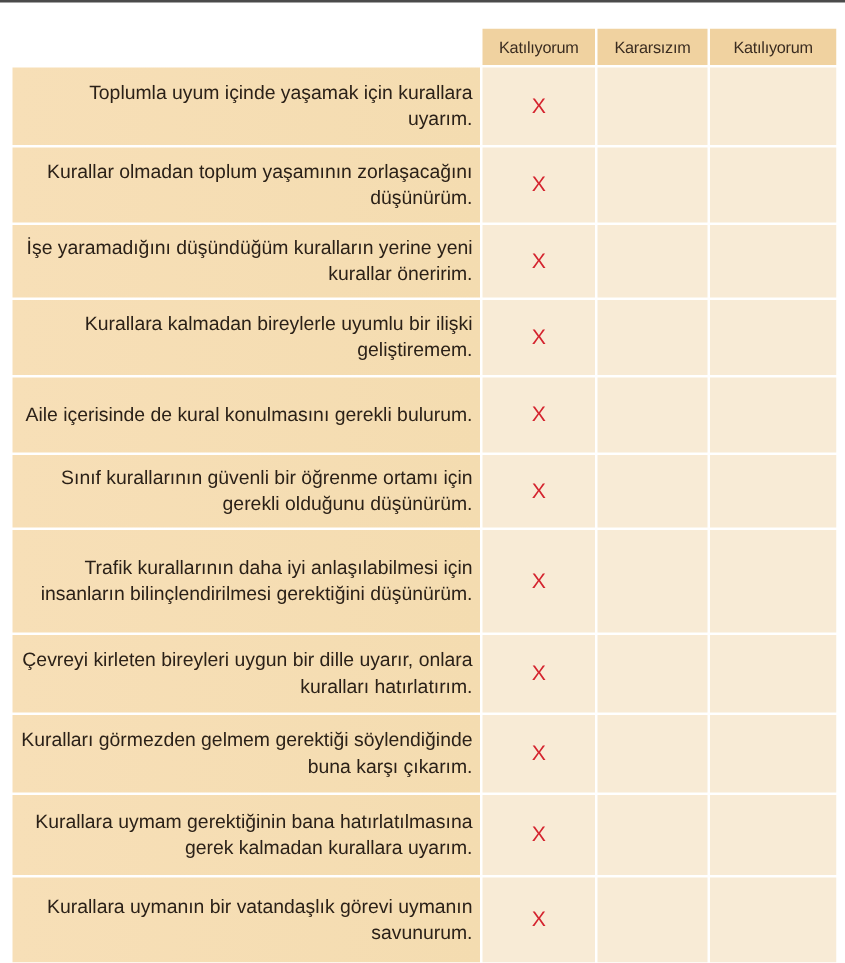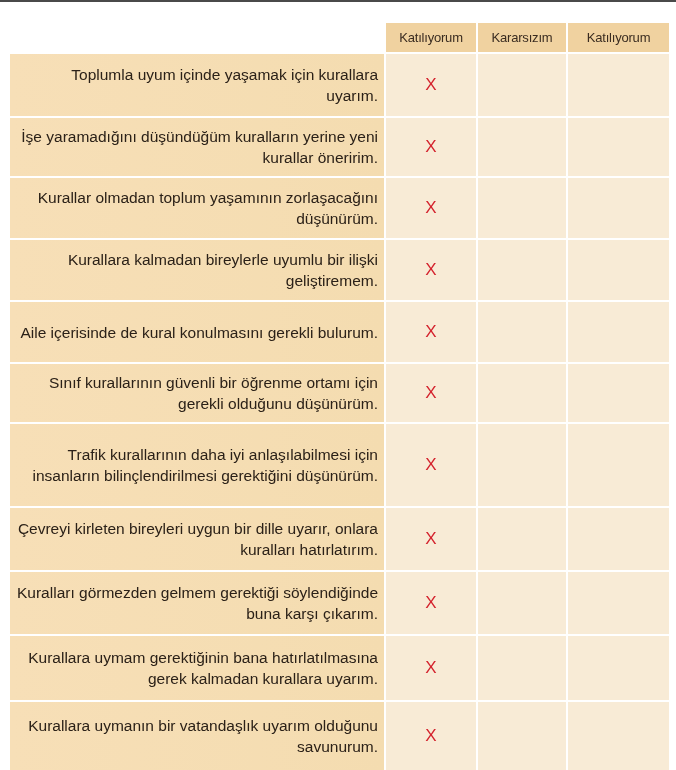--- a/index.html
+++ b/index.html
@@ -26,28 +26,28 @@
       <th>Katılıyorum</th>
     </tr>
   </thead>
   <tbody id="tb">
       <tr style="height: 62px;">
         <td class="q">Toplumla uyum içinde yaşamak için kurallara uyarım.</td>
   <td class="c c1">X</td>
   <td class="c c2"></td>
   <td class="c c3"></td>
       </tr>
-      <tr style="height: 58px;">
-        <td class="q">İşe yaramadığını düşündüğüm kuralların yerine yeni kurallar öneririm.</td>
+      <tr style="height: 60px;">
+        <td class="q">Kurallar olmadan toplum yaşamının zorlaşacağını düşünürüm.</td>
   <td class="c c1">X</td>
   <td class="c c2"></td>
   <td class="c c3"></td>
       </tr>
-      <tr style="height: 60px;">
-        <td class="q">Kurallar olmadan toplum yaşamının zorlaşacağını düşünürüm.</td>
+      <tr style="height: 58px;">
+        <td class="q">İşe yaramadığını düşündüğüm kuralların yerine yeni kurallar öneririm.</td>
   <td class="c c1">X</td>
   <td class="c c2"></td>
   <td class="c c3"></td>
       </tr>
       <tr style="height: 60px;">
         <td class="q">Kurallara kalmadan bireylerle uyumlu bir ilişki geliştiremem.</td>
   <td class="c c1">X</td>
   <td class="c c2"></td>
   <td class="c c3"></td>
       </tr>
@@ -81,19 +81,19 @@
   <td class="c c2"></td>
   <td class="c c3"></td>
       </tr>
       <tr style="height: 64px;">
         <td class="q">Kurallara uymam gerektiğinin bana hatırlatılmasına gerek kalmadan kurallara uyarım.</td>
   <td class="c c1">X</td>
   <td class="c c2"></td>
   <td class="c c3"></td>
       </tr>
       <tr style="height: 68px;">
-        <td class="q">Kurallara uymanın bir vatandaşlık uyarım olduğunu savunurum.</td>
+        <td class="q">Kurallara uymanın bir vatandaşlık görevi uymanın savunurum.</td>
   <td class="c c1">X</td>
   <td class="c c2"></td>
   <td class="c c3"></td>
       </tr>
     </tbody>
 </table>
 
 </body></html>

